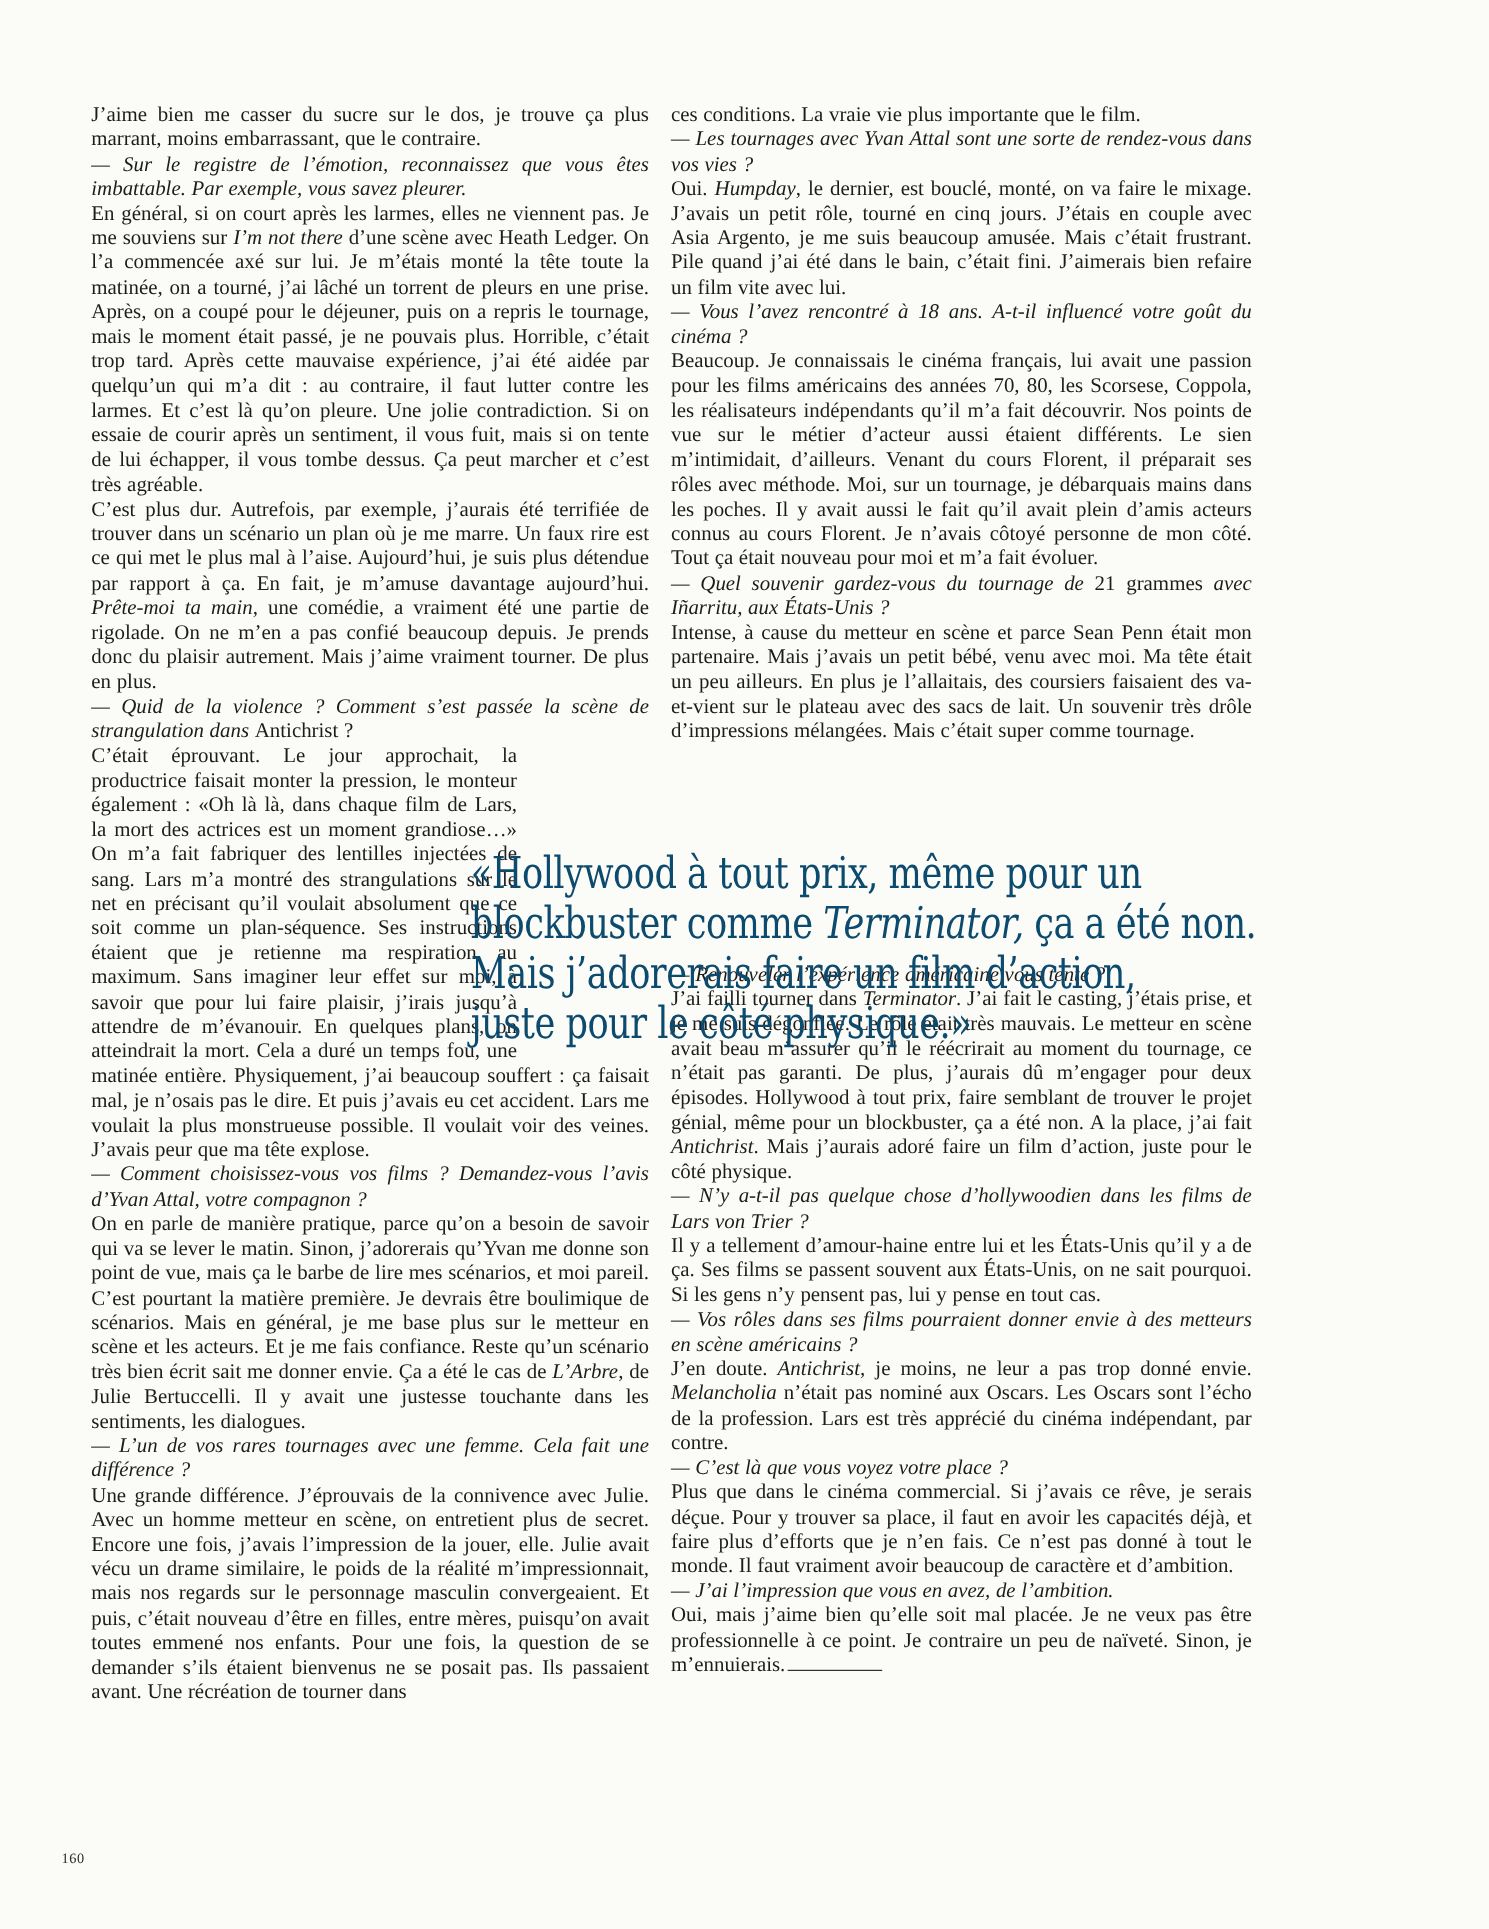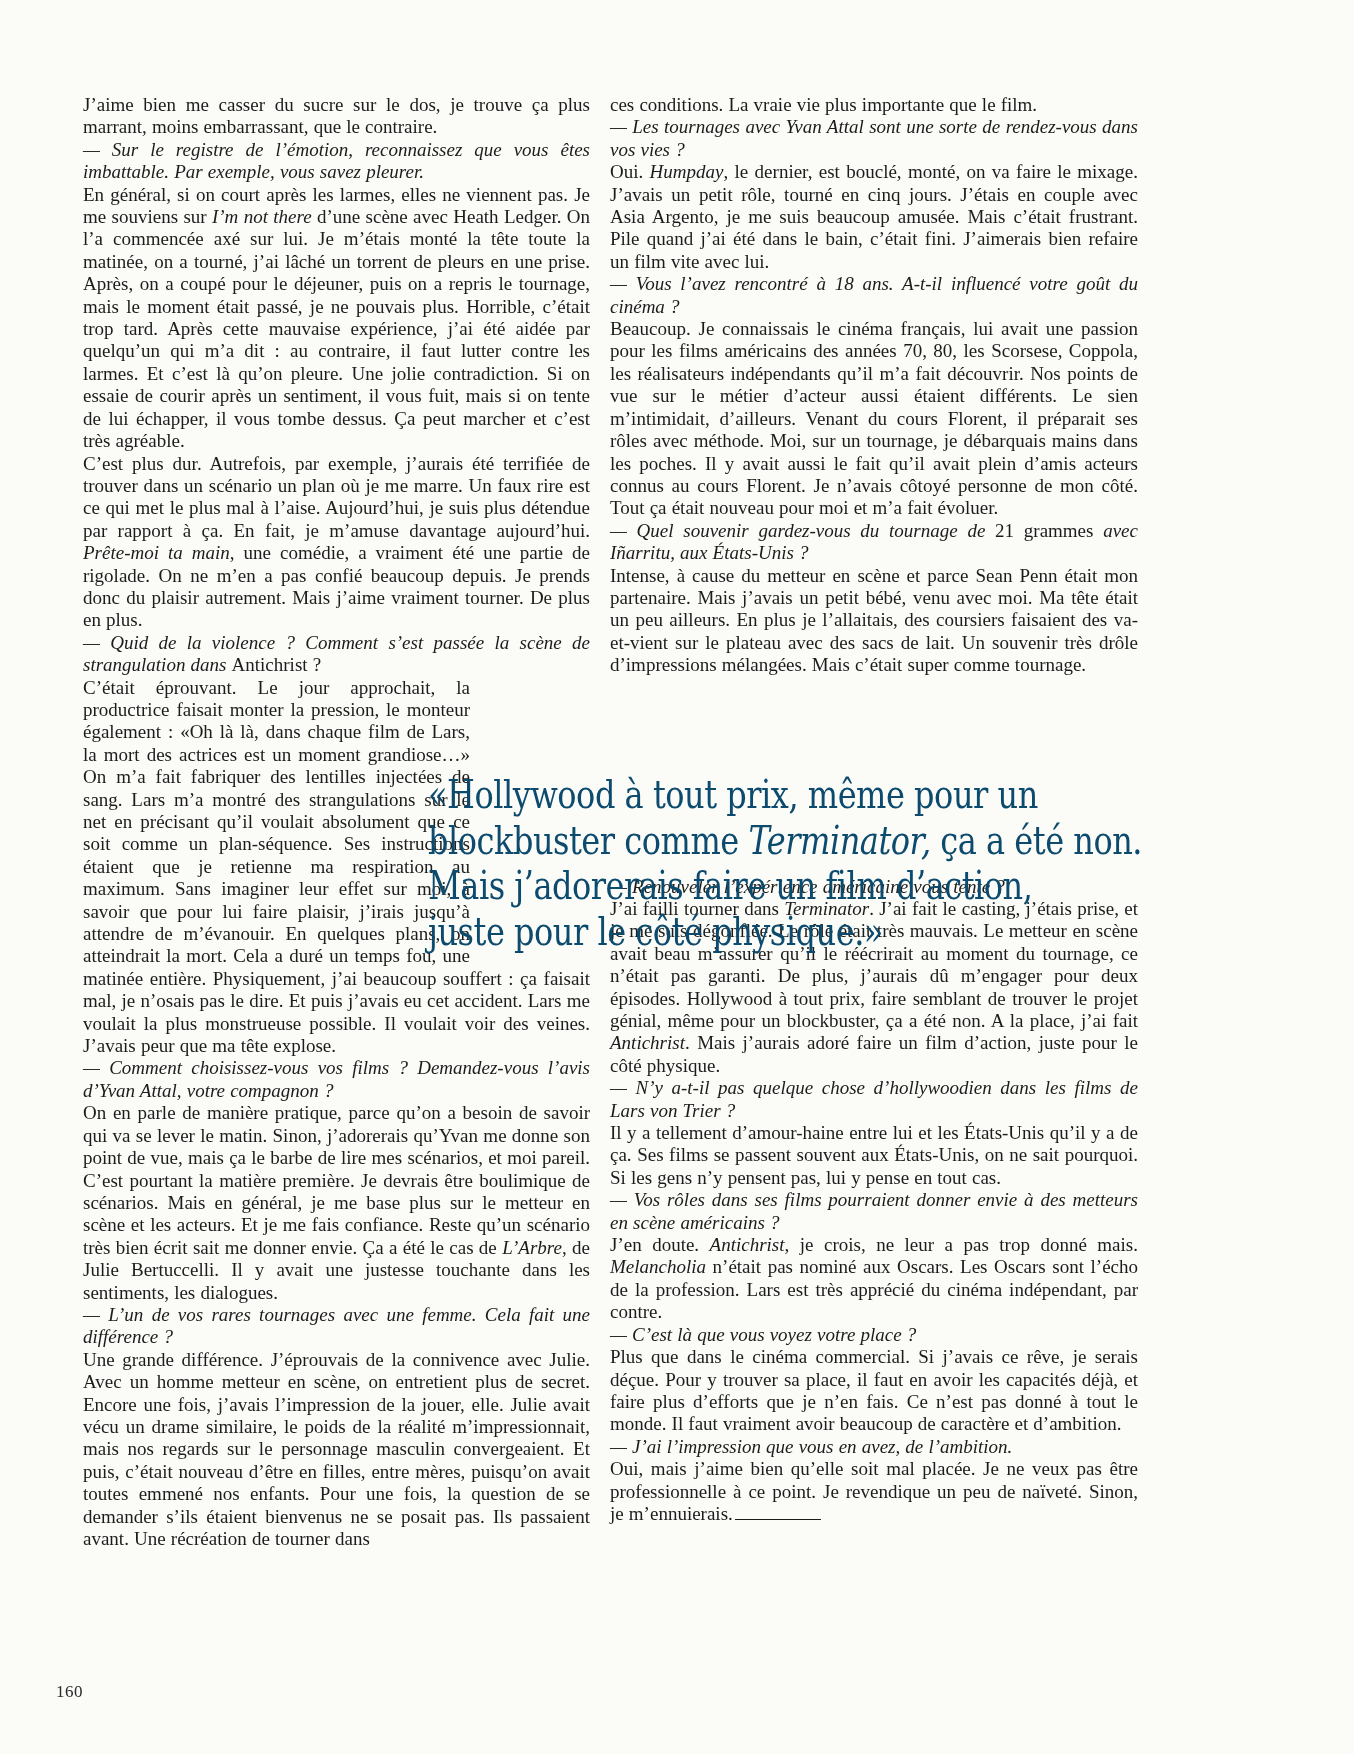--- a/index.html
+++ b/index.html
@@ -41,21 +41,21 @@
     line-height:45.5px;
     letter-spacing:-0.6px;
     white-space:nowrap;
     transform:scaleX(0.80);
     transform-origin:left center;
   }
   .pq-line .it { font-style:italic; }
   .page-number {
     position:absolute;
     left:56px; top:1682px;
-    font-size:17px;
+    font-size:13px;
     letter-spacing:0.5px;
     color:#2a2a2a;
   }
   .end-rule {
     display:inline-block;
     width:86px; height:4px;
     border-bottom:1.4px solid #1c1c1c;
     margin-left:2px;
   }
 </style>
@@ -88,25 +88,25 @@
         <div class="para question"><span class="it">— Quel souvenir gardez-vous du tournage de </span><span class="ro">21 grammes</span><span class="it"> avec Iñarritu, aux États-Unis ?</span></div>
         <div class="para answer"><span class="ro">Intense, à cause du metteur en scène et parce Sean Penn était mon partenaire. Mais j’avais un petit bébé, venu avec moi. Ma tête était un peu ailleurs. En plus je l’allaitais, des coursiers faisaient des va-et-vient sur le plateau avec des sacs de lait. Un souvenir très drôle d’impressions mélangées. Mais c’était super comme tournage.</span></div>
       </div>
     <div class="quote-gap"></div>
     <div>
         <div class="para question"><span class="it">— Renouveler l’expérience américaine vous tente ?</span></div>
         <div class="para answer"><span class="ro">J’ai failli tourner dans </span><span class="it">Terminator</span><span class="ro">. J’ai fait le casting, j’étais prise, et je me suis dégonflée. Le rôle était très mauvais. Le metteur en scène avait beau m’assurer qu’il le réécrirait au moment du tournage, ce n’était pas garanti. De plus, j’aurais dû m’engager pour deux épisodes. Hollywood à tout prix, faire semblant de trouver le projet génial, même pour un blockbuster, ça a été non. A la place, j’ai fait </span><span class="it">Antichrist</span><span class="ro">. Mais j’aurais adoré faire un film d’action, juste pour le côté physique.</span></div>
         <div class="para question"><span class="it">— N’y a-t-il pas quelque chose d’hollywoodien dans les films de Lars von Trier ?</span></div>
         <div class="para answer"><span class="ro">Il y a tellement d’amour-haine entre lui et les États-Unis qu’il y a de ça. Ses films se passent souvent aux États-Unis, on ne sait pourquoi. Si les gens n’y pensent pas, lui y pense en tout cas.</span></div>
         <div class="para question"><span class="it">— Vos rôles dans ses films pourraient donner envie à des metteurs en scène américains ?</span></div>
-        <div class="para answer"><span class="ro">J’en doute. </span><span class="it">Antichrist</span><span class="ro">, je crois, ne leur a pas trop donné mais. </span><span class="it">Melancholia</span><span class="ro"> n’était pas nominé aux Oscars. Les Oscars sont l’écho de la profession. Lars est très apprécié du cinéma indépendant, par contre.</span></div>
+        <div class="para answer"><span class="ro">J’en doute. </span><span class="it">Antichrist</span><span class="ro">, je moins, ne leur a pas trop donné envie. </span><span class="it">Melancholia</span><span class="ro"> n’était pas nominé aux Oscars. Les Oscars sont l’écho de la profession. Lars est très apprécié du cinéma indépendant, par contre.</span></div>
         <div class="para question"><span class="it">— C’est là que vous voyez votre place ?</span></div>
         <div class="para answer"><span class="ro">Plus que dans le cinéma commercial. Si j’avais ce rêve, je serais déçue. Pour y trouver sa place, il faut en avoir les capacités déjà, et faire plus d’efforts que je n’en fais. Ce n’est pas donné à tout le monde. Il faut vraiment avoir beaucoup de caractère et d’ambition.</span></div>
         <div class="para question"><span class="it">— J’ai l’impression que vous en avez, de l’ambition.</span></div>
-        <div class="para answer"><span class="ro">Oui, mais j’aime bien qu’elle soit mal placée. Je ne veux pas être professionnelle à ce point. Je revendique un peu de naïveté. Sinon, je m’ennuierais.</span><span class="end-rule"></span></div>
+        <div class="para answer"><span class="ro">Oui, mais j’aime bien qu’elle soit mal placée. Je ne veux pas être professionnelle à ce point. Je contraire un peu de naïveté. Sinon, je m’ennuierais.</span><span class="end-rule"></span></div>
       </div>
   </div>
 
   <div class="pull-quote">
       <div class="pq-line"><span class="ro">«Hollywood à tout prix, même pour un</span></div>
       <div class="pq-line"><span class="ro">blockbuster comme </span><span class="it">Terminator,</span><span class="ro"> ça a été non.</span></div>
       <div class="pq-line"><span class="ro">Mais j’adorerais faire un film d’action,</span></div>
       <div class="pq-line"><span class="ro">juste pour le côté physique.»</span></div>
     </div>
 

